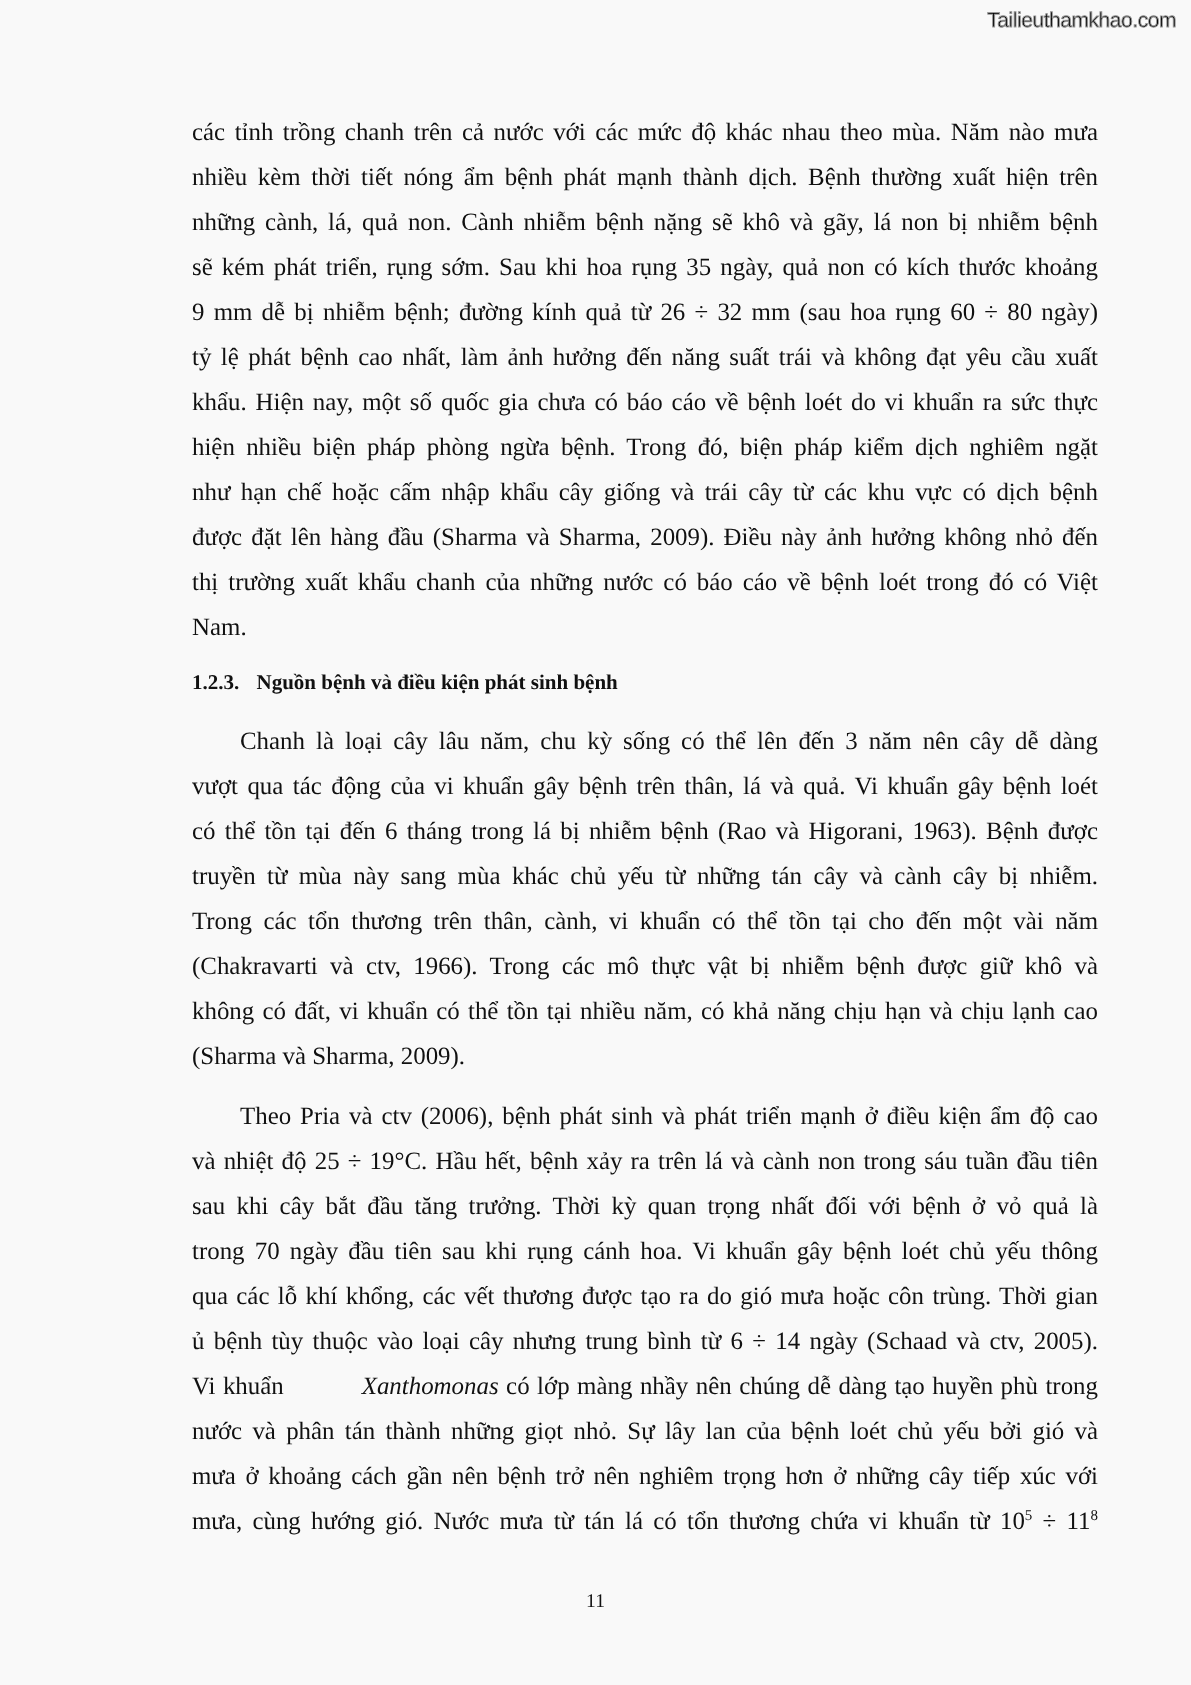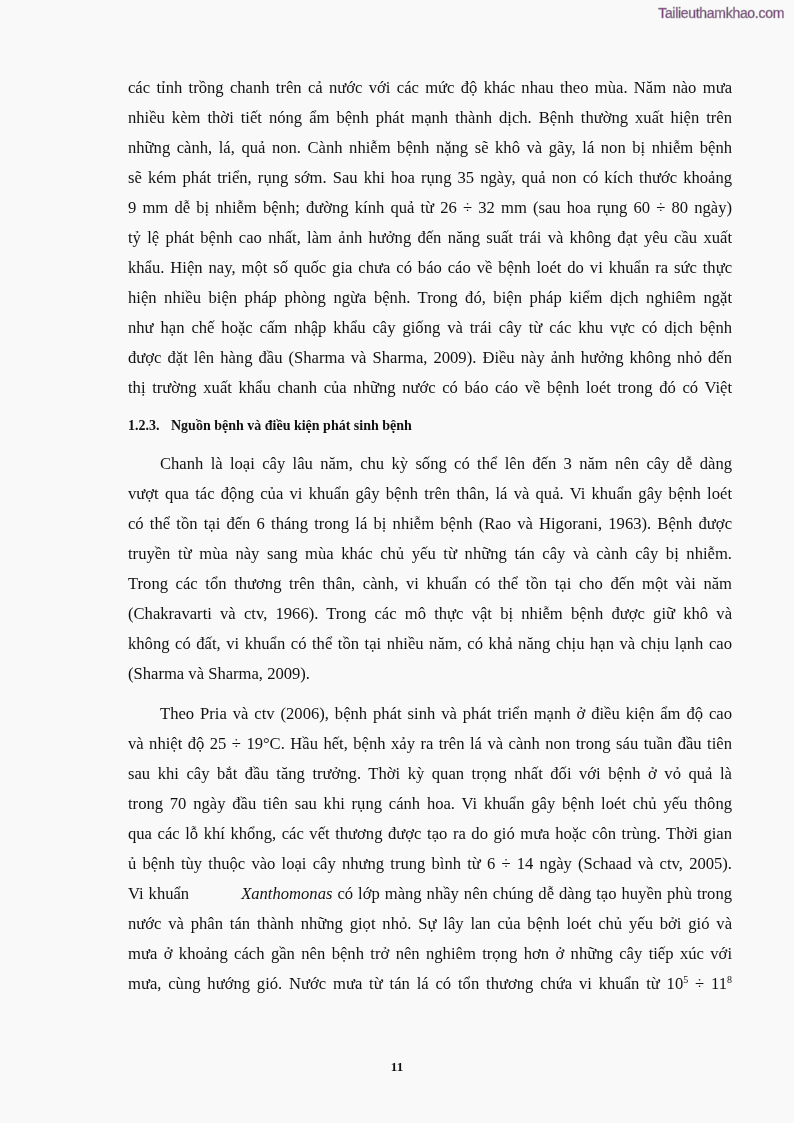--- a/index.html
+++ b/index.html
@@ -6,41 +6,40 @@
   body {
     width: 794px; height: 1123px; overflow: hidden;
     background: #f9f9f9;
     font-family: "Liberation Serif", "DejaVu Serif", serif;
     color: #111;
     position: relative;
   }
   .watermark {
     position: absolute; top: 5px; right: 10px;
     font-family: "Liberation Sans", "DejaVu Sans", sans-serif;
-    font-size: 14px; color: #701a75;
+    font-size: 14px; color: #000000;
     -webkit-text-stroke: 0.6px #9a9a9a;
     letter-spacing: -0.3px;
   }
   .page-body {
     position: absolute; left: 128px; top: 73px; width: 604px;
     font-size: 16.6px; line-height: 30px;
     text-align: justify;
   }
   .para { margin: 0; }
   .line { display: block; text-align: justify; text-align-last: justify; white-space: nowrap; }
   .line.last { text-align-last: left; }
   .heading {
     margin: 8px 0 8px 0; font-weight: bold; font-size: 14px; line-height: 30px;
   }
   .heading .num { margin-right: 8px; }
   .gap { height: 10px; }
   .page-number {
     position: absolute; top: 1059px; left: 0; width: 794px; text-align: center;
     font-size: 13px;
-    font-weight: bold;
   }
   sup { font-size: 10px; line-height: 0; vertical-align: 6px; }
   i { font-style: italic; margin-left: 47px; }
 </style>
 </head>
 <body>
 
 <div class="watermark">Tailieuthamkhao.com</div>
 
 <div class="page-body">
@@ -50,20 +49,21 @@
     <span class="line">nhiều kèm thời tiết nóng ẩm bệnh phát mạnh thành dịch. Bệnh thường xuất hiện trên</span>
     <span class="line">những cành, lá, quả non. Cành nhiễm bệnh nặng sẽ khô và gãy, lá non bị nhiễm bệnh</span>
     <span class="line">sẽ kém phát triển, rụng sớm. Sau khi hoa rụng 35 ngày, quả non có kích thước khoảng</span>
     <span class="line">9 mm dễ bị nhiễm bệnh; đường kính quả từ 26 ÷ 32 mm (sau hoa rụng 60 ÷ 80 ngày)</span>
     <span class="line">tỷ lệ phát bệnh cao nhất, làm ảnh hưởng đến năng suất trái và không đạt yêu cầu xuất</span>
     <span class="line">khẩu. Hiện nay, một số quốc gia chưa có báo cáo về bệnh loét do vi khuẩn ra sức thực</span>
     <span class="line">hiện nhiều biện pháp phòng ngừa bệnh. Trong đó, biện pháp kiểm dịch nghiêm ngặt</span>
     <span class="line">như hạn chế hoặc cấm nhập khẩu cây giống và trái cây từ các khu vực có dịch bệnh</span>
     <span class="line">được đặt lên hàng đầu (Sharma và Sharma, 2009). Điều này ảnh hưởng không nhỏ đến</span>
     <span class="line">thị trường xuất khẩu chanh của những nước có báo cáo về bệnh loét trong đó có Việt</span>
+    <span class="line last">Nam.</span>
   </p>
 
   <div class="heading">
     <span class="num">1.2.3.</span>
     <span>Nguồn bệnh và điều kiện phát sinh bệnh</span>
   </div>
 
   <p class="para">
     <span class="line" style="text-indent:32px">Chanh là loại cây lâu năm, chu kỳ sống có thể lên đến 3 năm nên cây dễ dàng</span>
     <span class="line">vượt qua tác động của vi khuẩn gây bệnh trên thân, lá và quả. Vi khuẩn gây bệnh loét</span>

